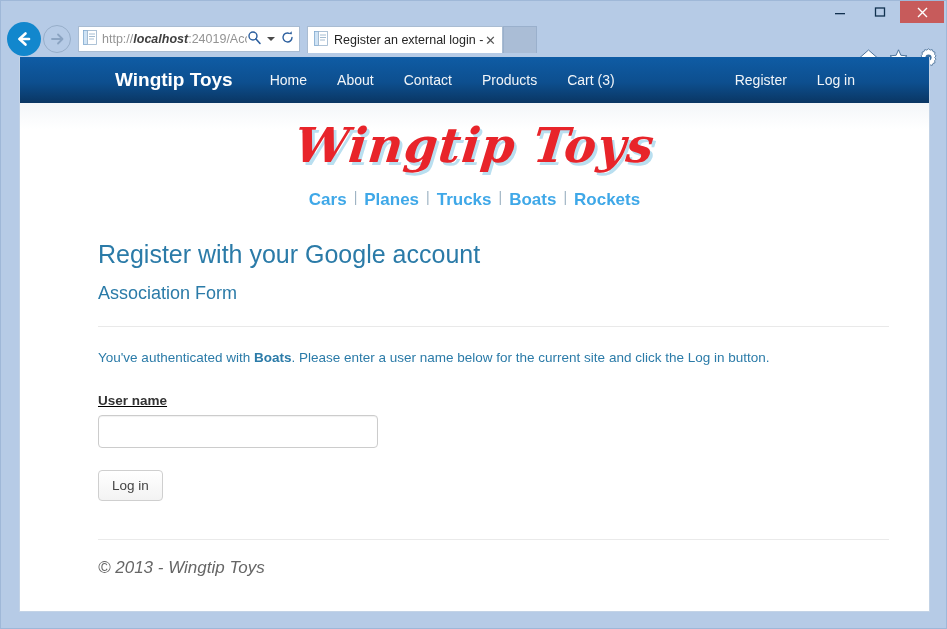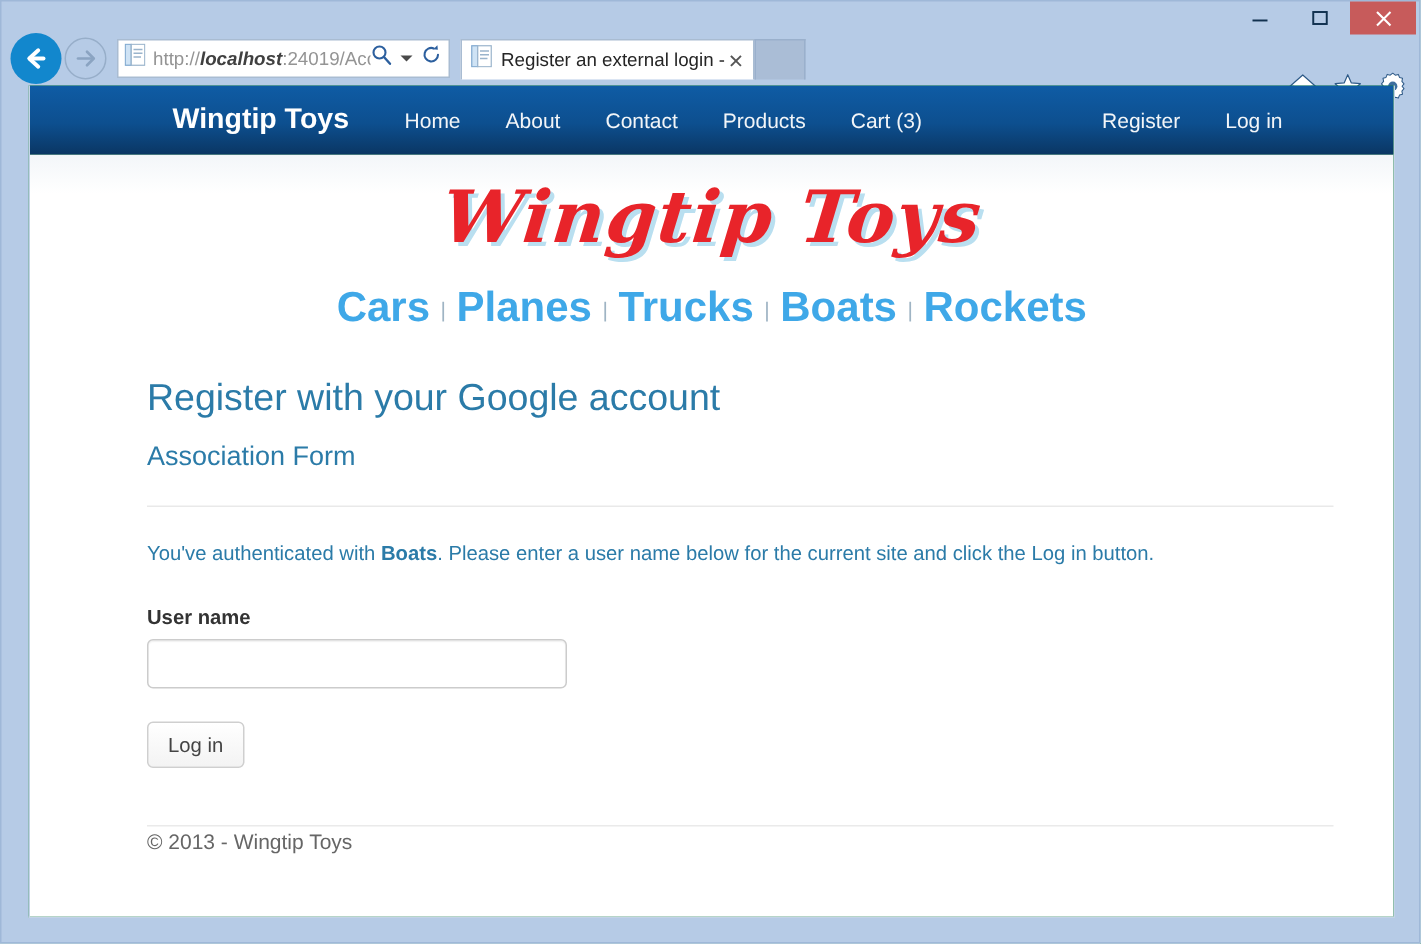--- a/index.html
+++ b/index.html
@@ -243,21 +243,21 @@
     letter-spacing: 1px;
     transform: skewX(-6deg);
   }
   .categories {
     text-align: center;
     margin-top: 16px;
     font-size: 0;
   }
   .cat-link {
     color: #3fa8e8;
-    font-size: 28px;
+    font-size: 17px;
     font-weight: 700;
     text-decoration: none;
     padding: 0 2px;
   }
   .cat-sep {
     color: #9fb4c4;
     font-size: 14px;
     padding: 0 5px;
     vertical-align: 3px;
   }
@@ -285,20 +285,21 @@
   p.intro {
     color: #2b7ba8;
     font-size: 13.5px;
     margin: 22px 0 0 0;
     line-height: 1.4;
   }
   p.intro b { font-weight: 700; }
 
   .form-group {
     margin-top: 25px;
+    text-decoration: underline;
   }
   label.field-label {
     display: block;
     color: #333333;
     font-size: 13.5px;
     font-weight: 700;
     margin-bottom: 7px;
   }
   input.text-field {
     width: 280px;
@@ -326,22 +327,23 @@
     cursor: pointer;
   }
 
   hr.footer-sep {
     border: none;
     border-top: 1px solid #eaeaea;
     margin: 38px 0 0 0;
   }
   .footer-text {
     color: #666666;
-    font-size: 14px;
-    margin-top: 2px;
+    font-size: 17px;
+    margin-top: 18px;
+    font-style: italic;
   }
 </style>
 </head>
 <body>
 
 <div class="window">
 
   <div class="titlebar">
     <div class="win-controls">
       <div class="win-btn">

